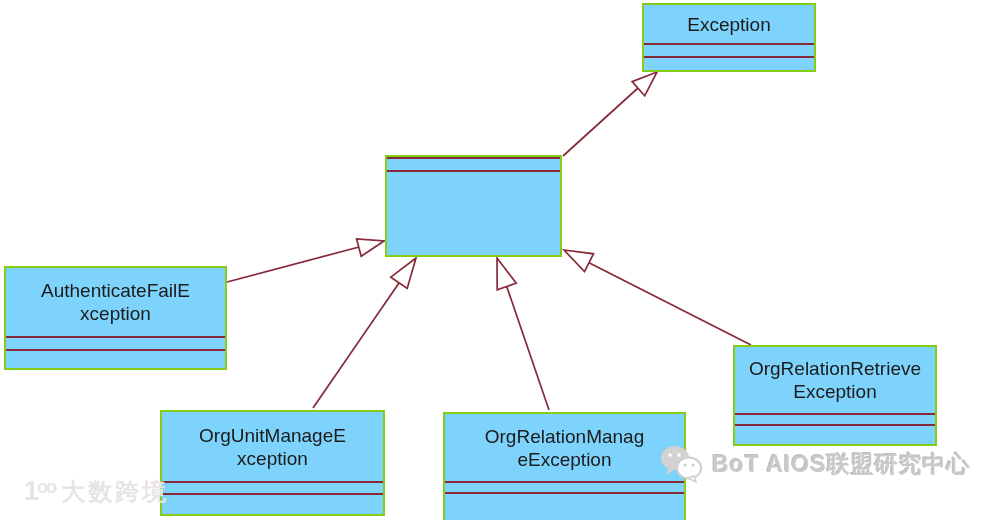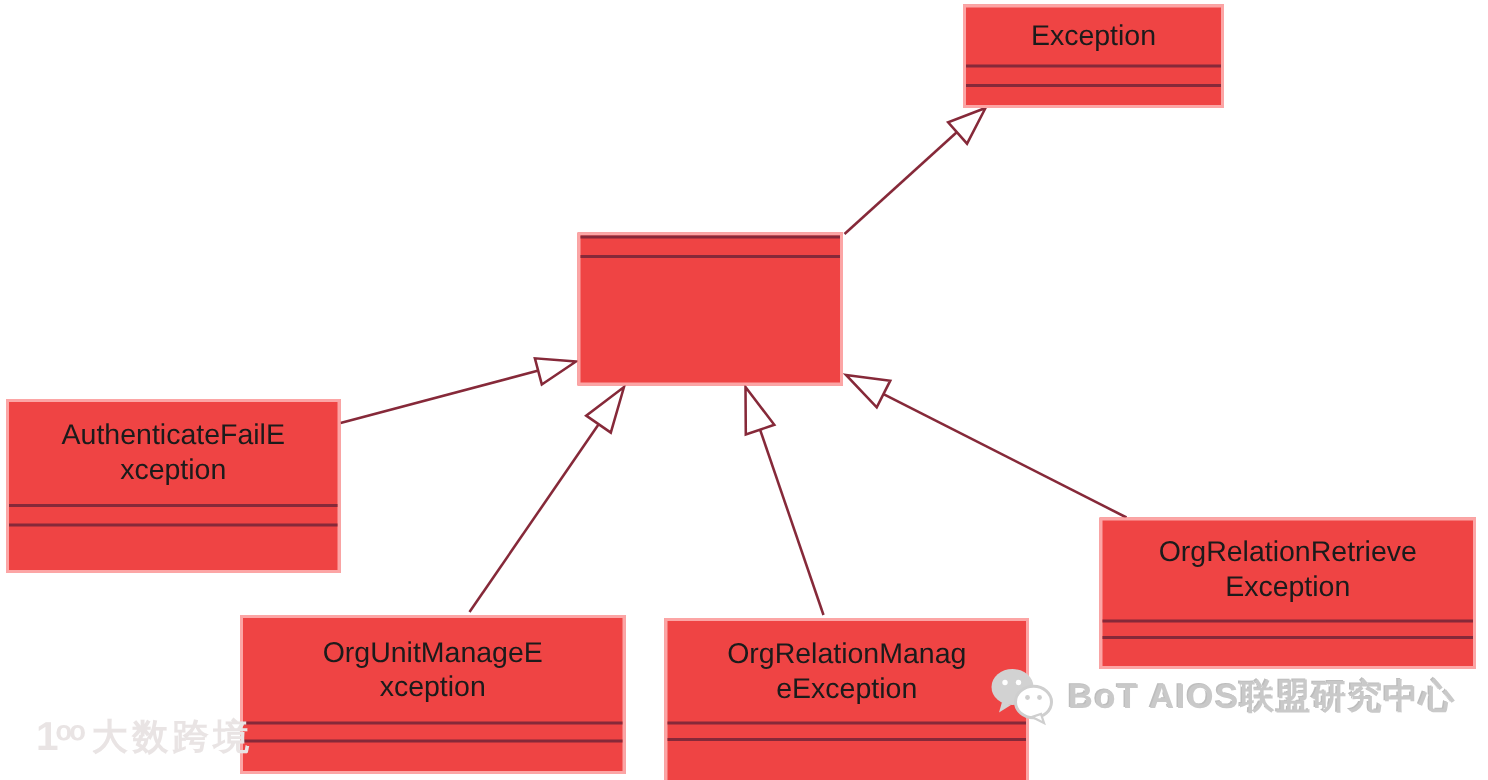--- a/index.html
+++ b/index.html
@@ -7,22 +7,22 @@
     position:relative;
     width:992px;height:520px;
     background:#ffffff;
     overflow:hidden;
     font-family:"Liberation Sans","DejaVu Sans",sans-serif;
   }
   .edges{position:absolute;left:0;top:0;width:992px;height:520px;z-index:1;}
   .uml-class{
     position:absolute;
     box-sizing:border-box;
-    background:#ef4444;
-    border:2px solid #fca5a5;
+    background:#7dd3fc;
+    border:2px solid #84cc16;
     display:flex;flex-direction:column;
     z-index:2;
   }
   .uml-title{
     display:flex;align-items:center;justify-content:center;
     text-align:center;
     white-space:pre-line;
     font-size:19px;line-height:23px;
     color:#1b1b1b;
     box-sizing:border-box;
@@ -96,42 +96,42 @@
     <div class="uml-title" style="height:38px">Exception</div>
     <div class="uml-comp" style="height:11px"></div>
     <div class="uml-comp uml-comp-last"></div>
   </div>
 
   <div class="uml-class" style="left:385px;top:155px;width:177px;height:102px">
     <div class="uml-comp" style="height:11px"></div>
     <div class="uml-comp uml-comp-last"></div>
   </div>
 
-  <div class="uml-class" style="left:4px;top:266px;width:223px;height:116px">
+  <div class="uml-class" style="left:4px;top:266px;width:223px;height:104px">
     <div class="uml-title" style="height:68px">AuthenticateFailE
 xception</div>
     <div class="uml-comp" style="height:11px"></div>
     <div class="uml-comp uml-comp-last"></div>
   </div>
 
-  <div class="uml-class" style="left:160px;top:410px;width:257px;height:106px">
+  <div class="uml-class" style="left:160px;top:410px;width:225px;height:106px">
     <div class="uml-title" style="height:69px">OrgUnitManageE
 xception</div>
     <div class="uml-comp" style="height:10px"></div>
     <div class="uml-comp uml-comp-last"></div>
   </div>
 
   <div class="uml-class" style="left:443px;top:412px;width:243px;height:116px">
     <div class="uml-title" style="height:67px">OrgRelationManag
 eException</div>
     <div class="uml-comp" style="height:9px"></div>
     <div class="uml-comp uml-comp-last"></div>
   </div>
 
-  <div class="uml-class" style="left:733px;top:345px;width:251px;height:101px">
+  <div class="uml-class" style="left:733px;top:345px;width:204px;height:101px">
     <div class="uml-title" style="height:66px">OrgRelationRetrieve
 Exception</div>
     <div class="uml-comp" style="height:9px"></div>
     <div class="uml-comp uml-comp-last"></div>
   </div>
 
   <div class="wm-left">
     <span class="logo">1ᵒᵒ</span>
     <span class="txt">大数跨境</span>
   </div>

